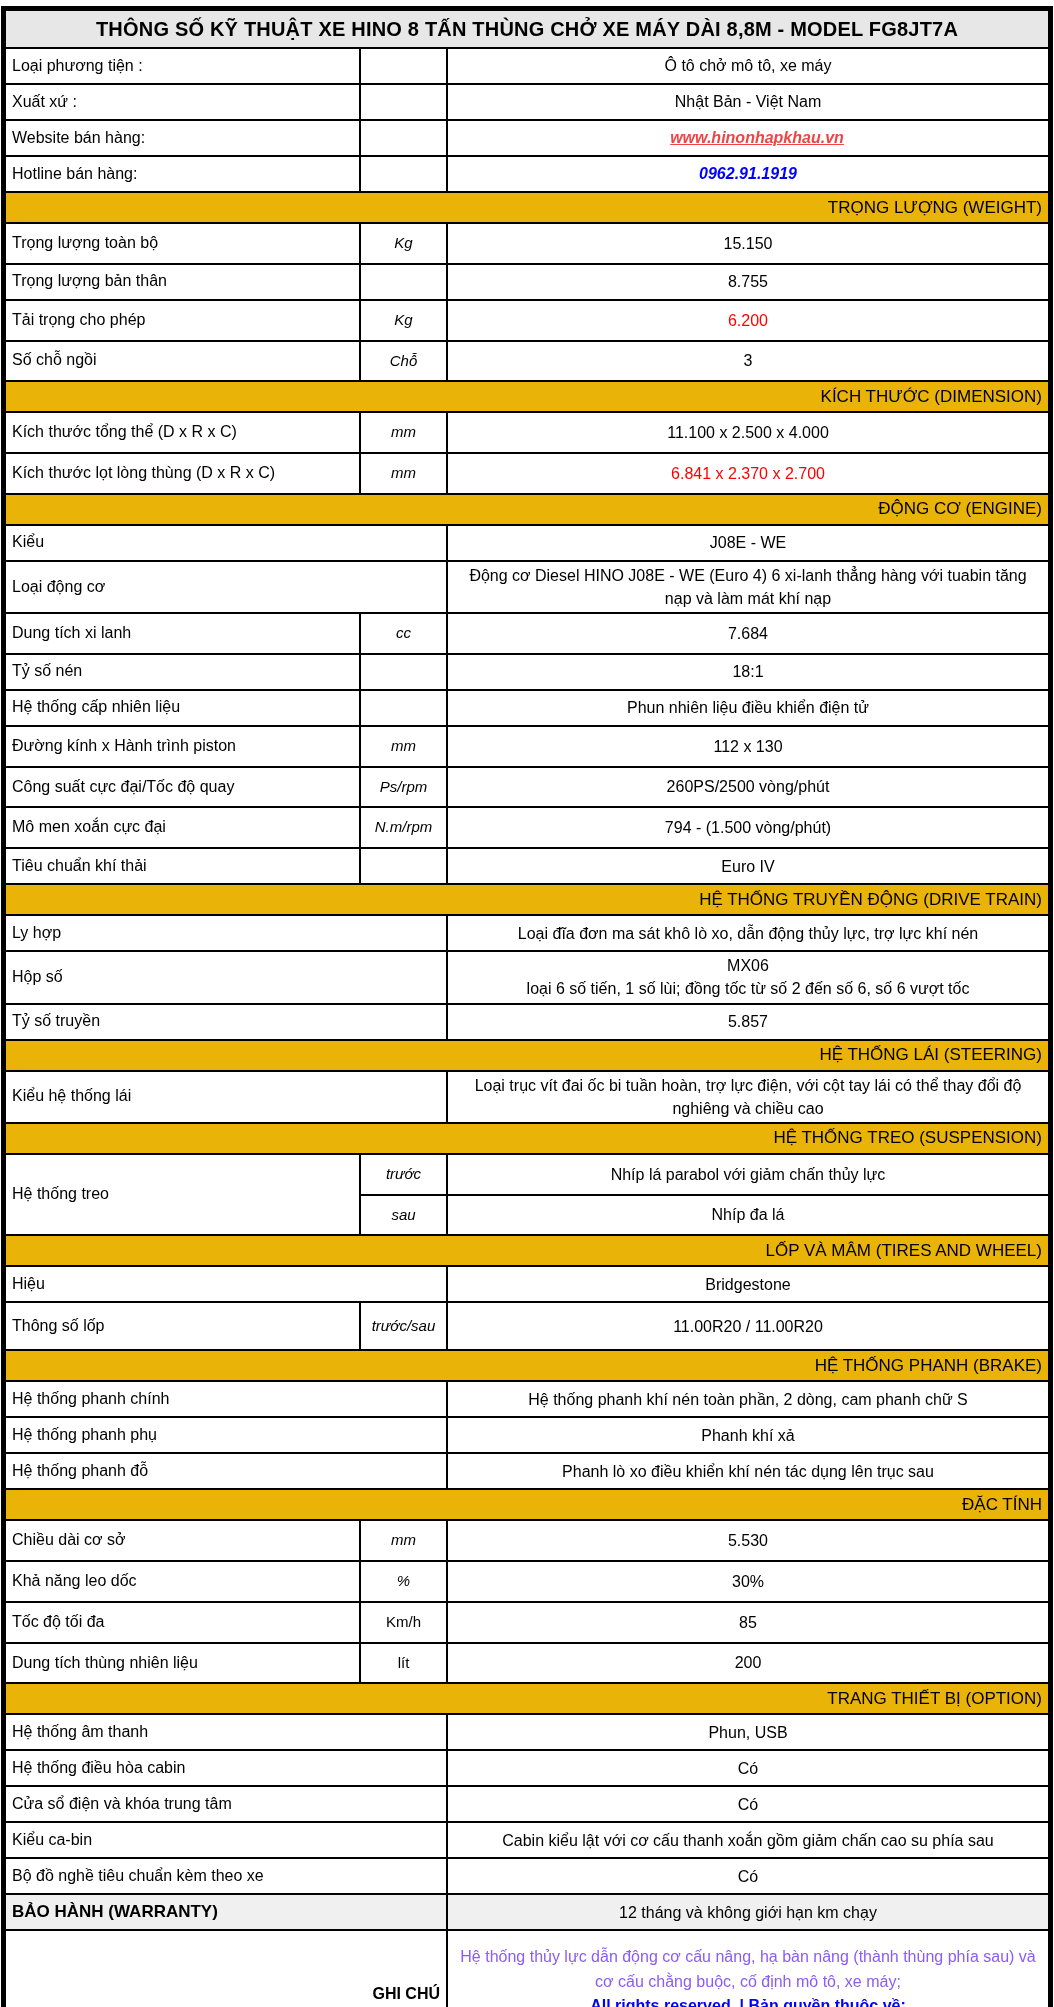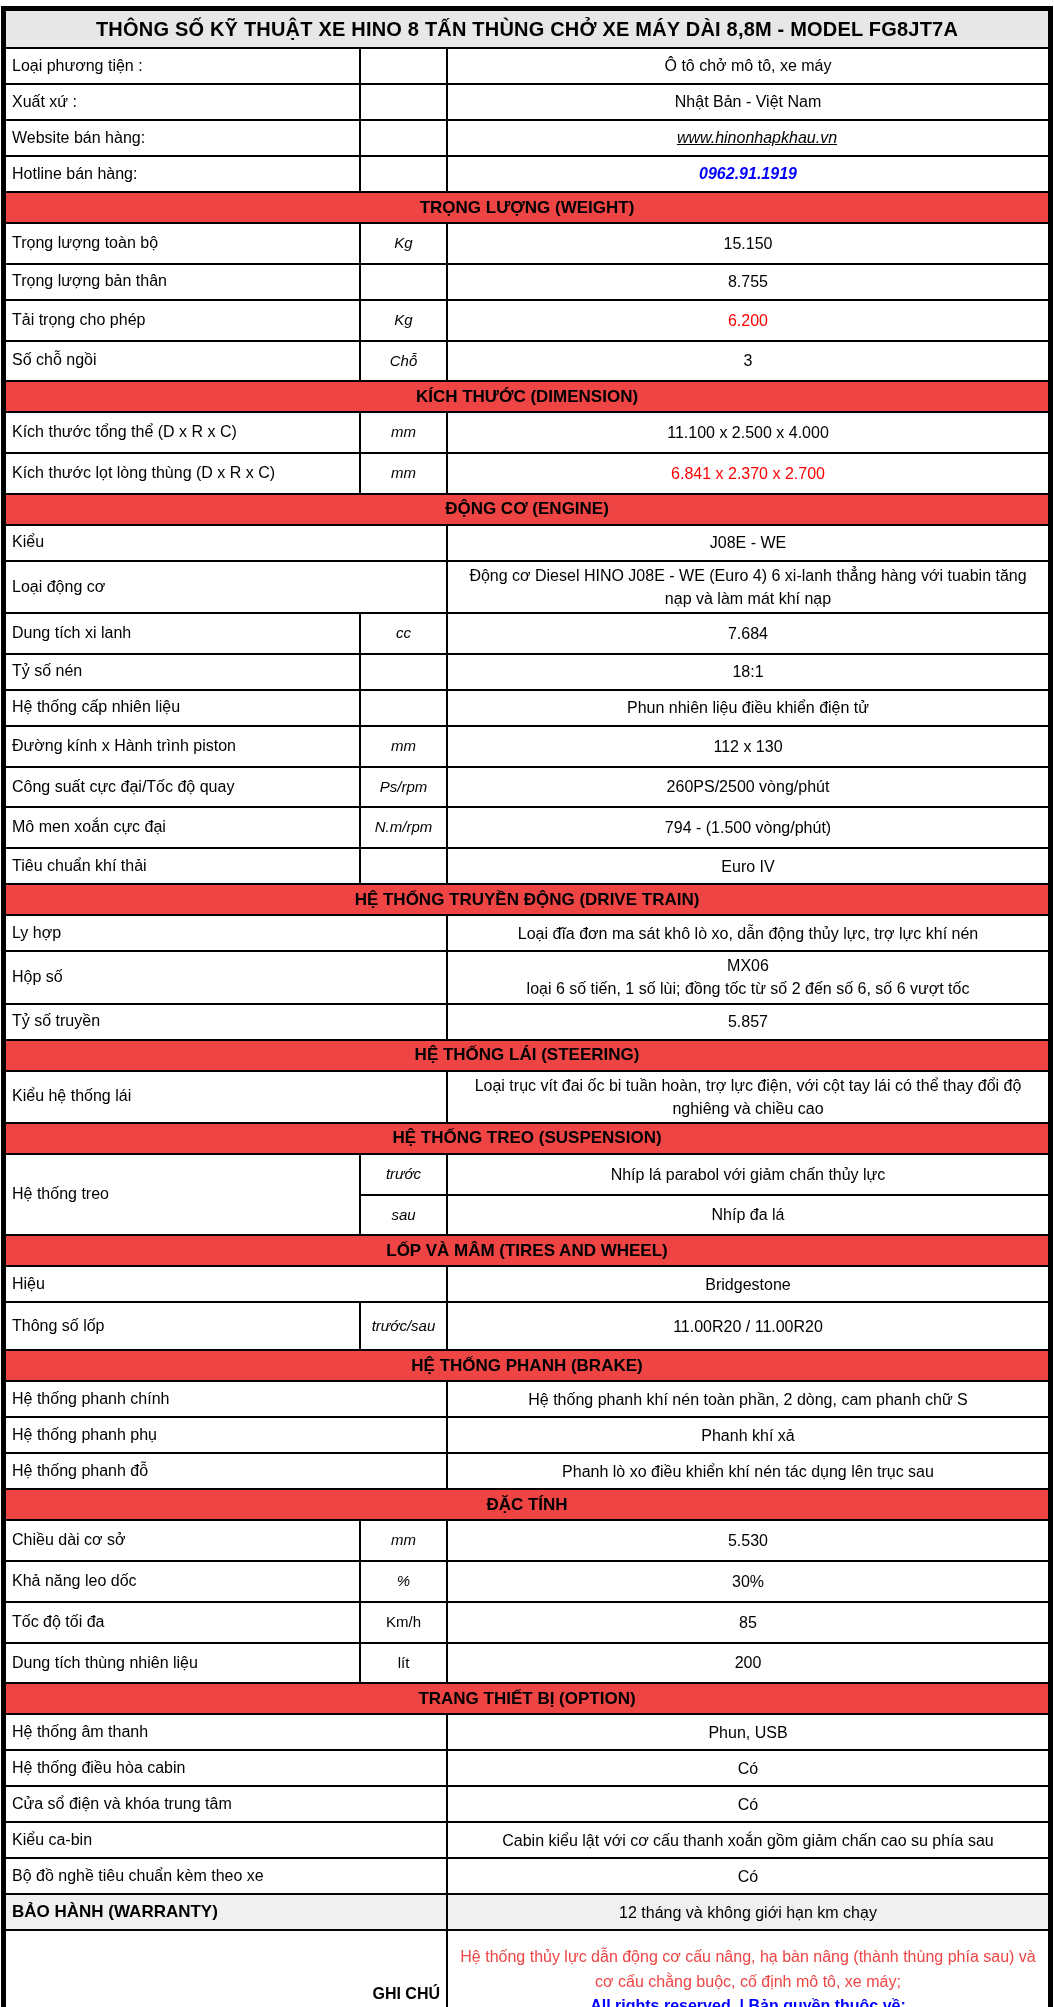--- a/index.html
+++ b/index.html
@@ -32,46 +32,46 @@
   tr.note-row{height:128px;}
   tr.tire-row{height:48px;}
   .title-cell{
     background:#e7e7e7;
     font-weight:bold;
     font-size:20px;
     text-align:center;
     letter-spacing:0.2px;
   }
   .section-cell{
-    background:#ef4444;
-    font-weight:bold;
+    background:#eab308;
+    font-weight:normal;
     font-size:17px;
-    text-align:center;
+    text-align:right;
     padding-left:6px;
   }
   .label-cell{text-align:left;line-height:1.3;}
   .unit-cell{
     text-align:center;
     font-style:italic;
     font-size:15px;
     padding:10px 3px;
     line-height:1.25;
     overflow-wrap:anywhere;
   }
   .unit-cell.roman{font-style:normal;}
   .value-cell{text-align:center;line-height:1.45;}
   .v-red{color:#ff0000;}
-  .v-link{color:#000000;font-weight:normal;font-style:italic;text-decoration:underline;cursor:pointer;padding-left:24px;}
+  .v-link{color:#ef4444;font-weight:bold;font-style:italic;text-decoration:underline;cursor:pointer;padding-left:24px;}
   .v-hotline{color:#0000ff;font-weight:bold;font-style:italic;text-align:center;}
   tr.warranty-row td{background:#f0f0f0;}
   .warranty-label{font-weight:bold;text-align:left;font-size:17px;}
   .note-label{font-weight:bold;text-align:right;font-size:16px;}
   .note-value{text-align:center;line-height:1.55;padding:8px 10px;}
   .note-line{display:block;}
-  .nl-black{color:#ef4444;}
+  .nl-black{color:#8b5cf6;}
   .nl-blue{color:#0000ff;font-weight:bold;}
   .nl-red{color:#3b82f6;font-weight:bold;}
 </style>
 </head>
 <body>
 
 <div class="sheet">
   <table>
     <colgroup>
       <col style="width:355px">

